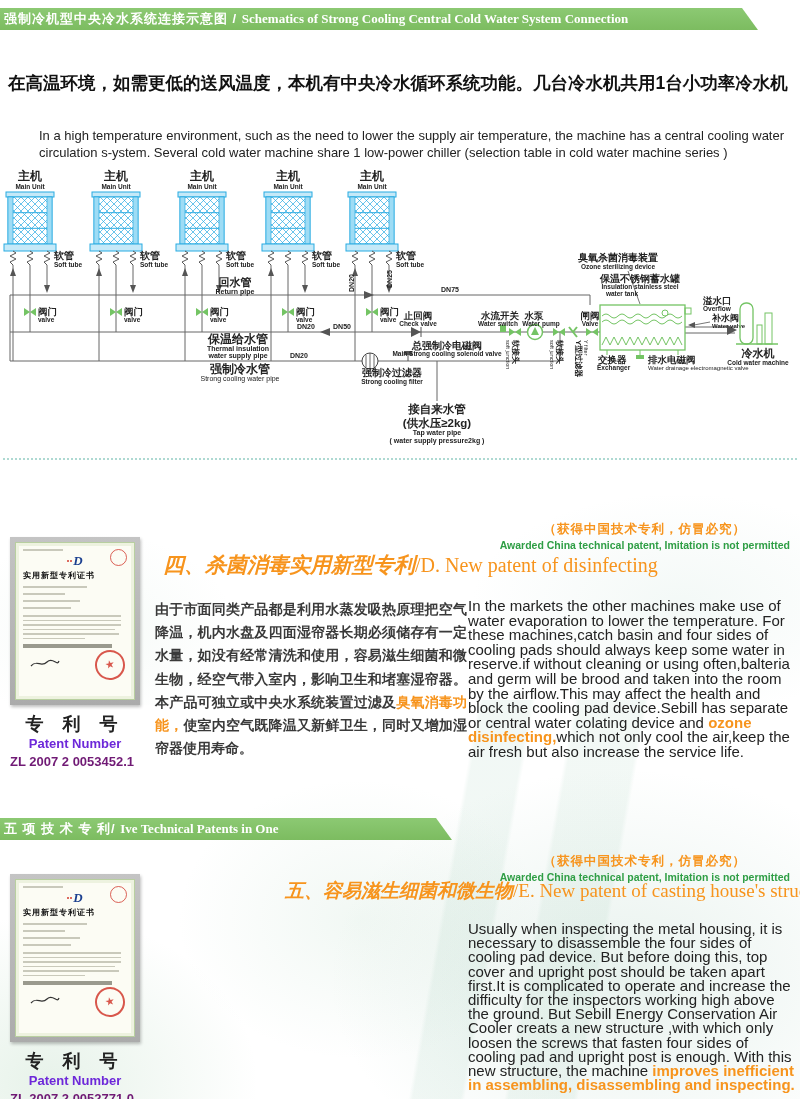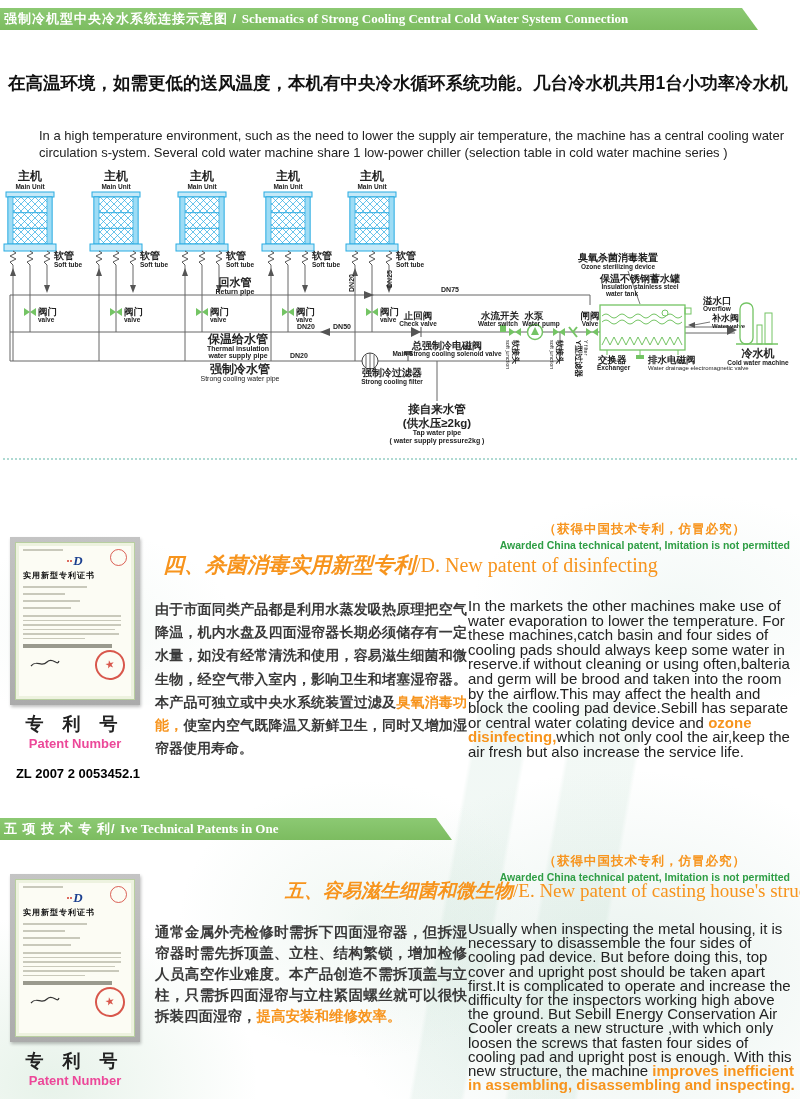--- a/index.html
+++ b/index.html
@@ -65,22 +65,22 @@
   .seal-top{position:absolute;top:6px;right:7px;width:15px;height:15px;border:1.5px solid #d23b2f;border-radius:50%;opacity:.8;}
   .ln{height:2px;background:#c9c9bb;margin-top:5px;}
   .lnblk{margin-top:6px;}
   .lnblk .ln{margin-top:3px;height:1.5px;}
   .lnbar{height:3.5px;background:#9a9a8e;margin-top:5px;width:86%;}
   .cert-foot{position:relative;height:30px;margin-top:2px;}
   .sig{position:absolute;left:6px;top:8px;}
   .seal-bot{position:absolute;right:2px;top:0;width:26px;height:26px;border:2px solid #d23b2f;border-radius:50%;
             color:#d23b2f;font-size:11px;text-align:center;line-height:24px;opacity:.85;transform:rotate(-12deg);}
   .p-label-cn{text-align:center;font-size:18px;font-weight:bold;color:#222;letter-spacing:7px;margin-top:7px;}
-  .p-label-en{text-align:center;font-size:13px;font-weight:bold;color:#ec4899;margin-top:0;}
-  .p-number{text-align:right;font-size:13px;font-weight:bold;color:#000000;margin-top:15px;white-space:nowrap;}
+  .p-label-en{text-align:center;font-size:13px;font-weight:bold;color:#6d28d9;margin-top:0;}
+  .p-number{text-align:left;font-size:13px;font-weight:bold;color:#701a75;margin-top:3px;white-space:nowrap;}
   
   #diagram{position:absolute;left:0;top:155px;}
   #diagram text{font-family:"Liberation Sans",sans-serif;fill:#222;}
   #diagram .b{font-weight:bold;}
 </style>
 </head>
 <body>
 
 <div id="page">
   <div class="wm"></div>
@@ -413,19 +413,16 @@
           </svg>
           <div class="seal-bot">★</div>
         </div>
       </div>
     </div>
     <div class="p-label-cn">专 利 号</div>
     <div class="p-label-en">Patent Number</div>
     <div class="p-number">ZL 2007 2 0052771.0</div>
   </div>
 
-  <div class="cnpara" id="cnpara2">
-    <span>通常金属外壳检修时需拆下四面湿帘器，但拆湿帘器时需先拆顶盖、立柱、结构繁锁，增加检修人员高空作业难度。本产品创造不需拆顶盖与立柱，只需拆四面湿帘与立柱紧固螺丝就可以很快拆装四面湿帘，</span><span class="hl">提高安装和维修效率。</span><span></span>
-  </div>
   <div class="enpara" id="enpara2">
     <span>Usually when inspecting the metal housing, it is necessary to disassemble the four sides of cooling pad device. But before doing this, top cover and upright post should be taken apart first.It is complicated to operate and increase the difficulty for the inspectors working high above the ground. But Sebill Energy Conservation Air Cooler creats a new structure ,with which only loosen the screws that fasten four sides of cooling pad and upright post is enough. With this new structure, the machine </span><span class="hl">improves inefficient in assembling, disassembling and inspecting.</span><span></span>
   </div>
 </div>
 
 </body></html>

